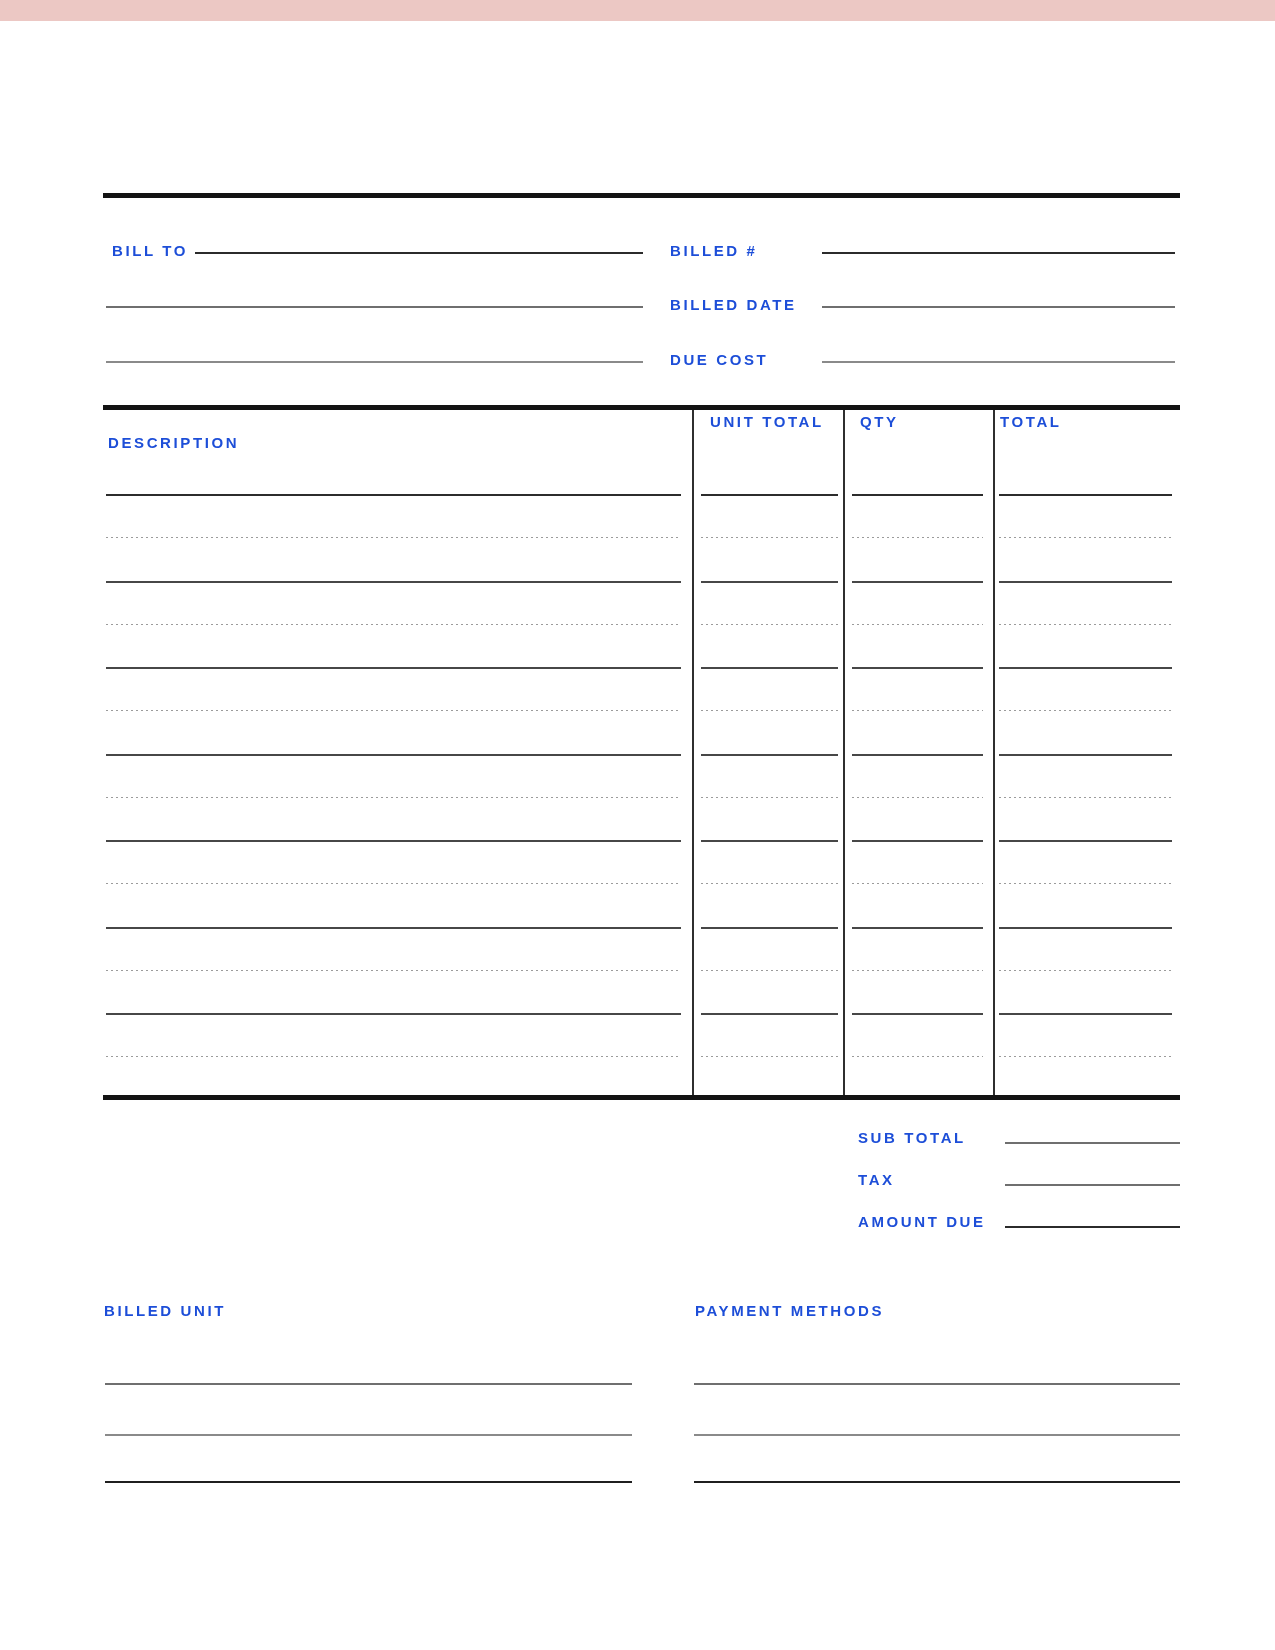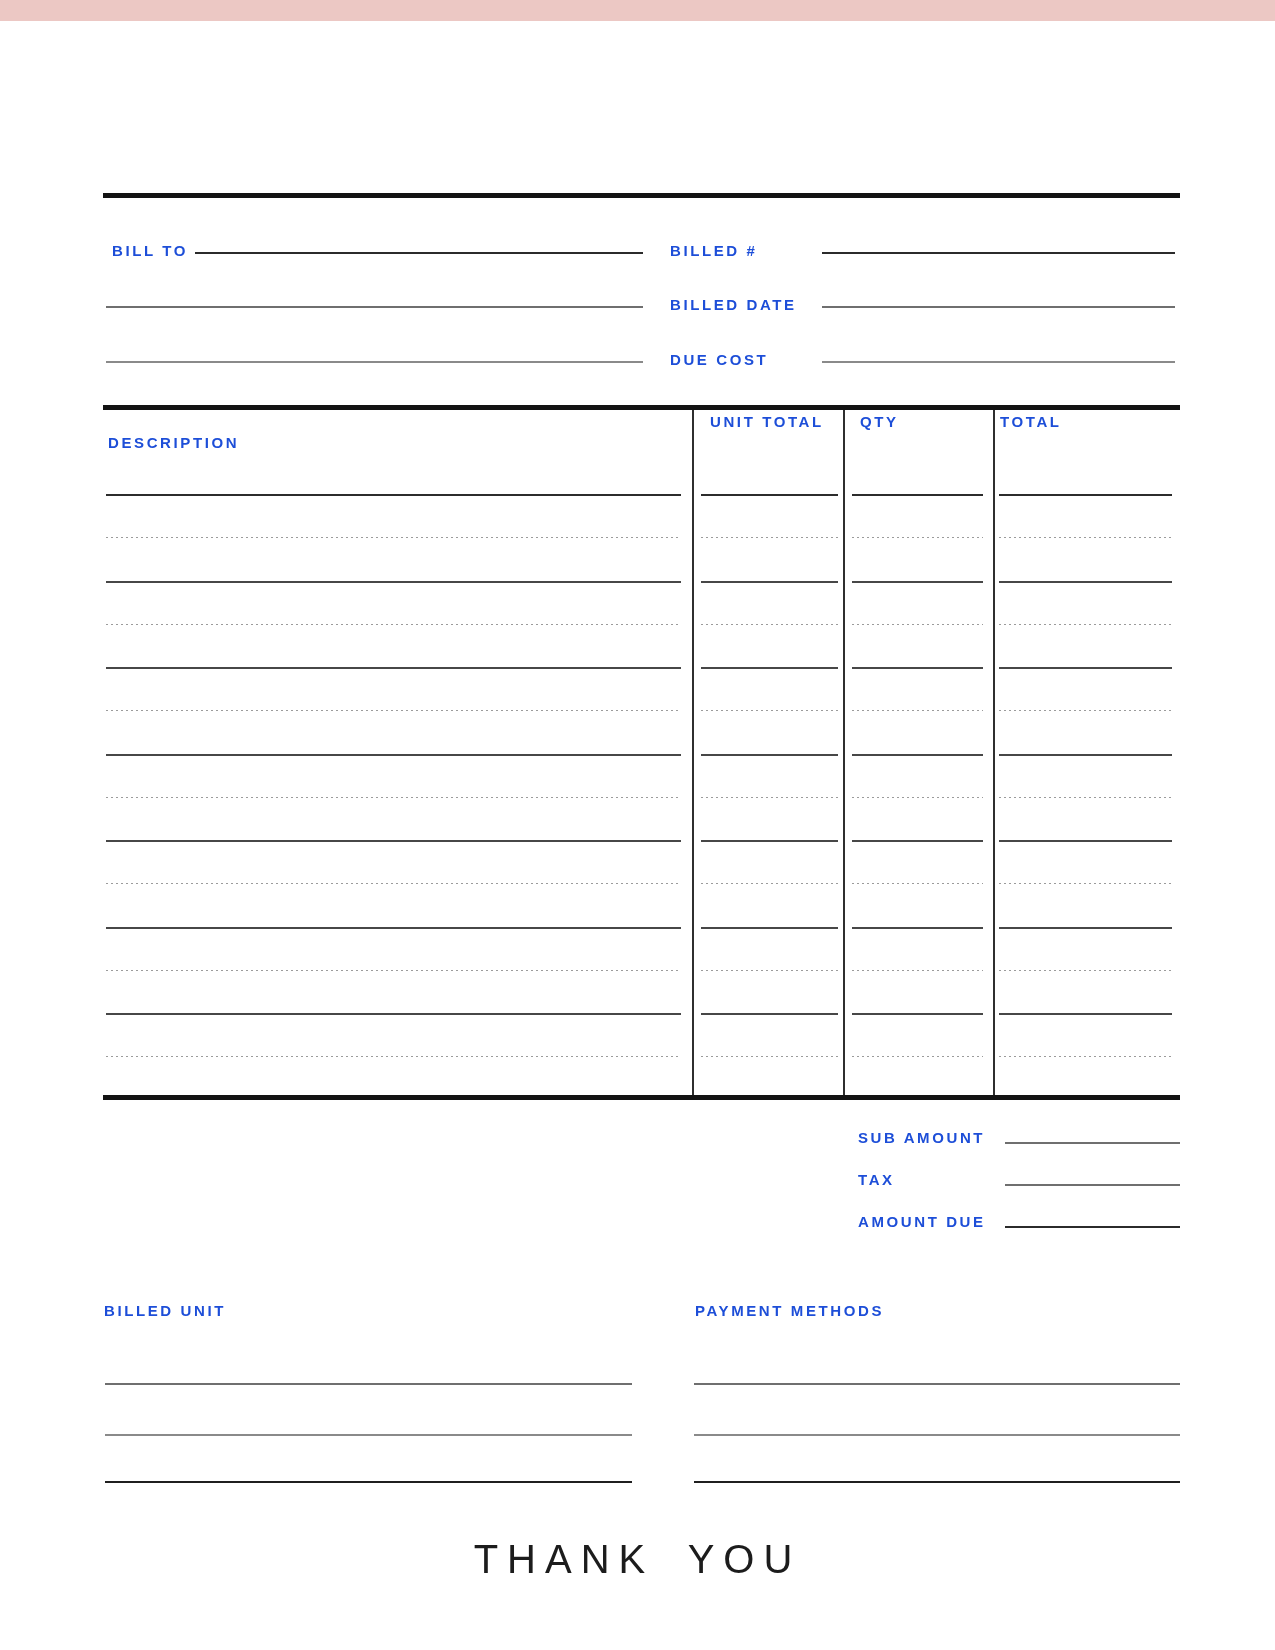--- a/index.html
+++ b/index.html
@@ -113,35 +113,34 @@
       <div class="row-line-solid" style="left: 106px; top: 1013px; width: 575px;"></div>
       <div class="row-line-solid" style="left: 701px; top: 1013px; width: 137px;"></div>
       <div class="row-line-solid" style="left: 852px; top: 1013px; width: 131px;"></div>
       <div class="row-line-solid" style="left: 999px; top: 1013px; width: 173px;"></div>
       <div class="row-line-dashed" style="left: 106px; top: 1056px; width: 575px;"></div>
       <div class="row-line-dashed" style="left: 701px; top: 1056px; width: 137px;"></div>
       <div class="row-line-dashed" style="left: 852px; top: 1056px; width: 131px;"></div>
       <div class="row-line-dashed" style="left: 999px; top: 1056px; width: 173px;"></div>
     </div>
 
-  <div class="abs label" style="left:858px;top:1130px;">SUB AMOUNT</div>
+  <div class="abs label" style="left:858px;top:1130px;">SUB TOTAL</div>
   <div class="abs fill-line c-mid" style="left:1005px;top:1142px;width:175px;"></div>
 
   <div class="abs label" style="left:858px;top:1172px;">TAX</div>
   <div class="abs fill-line c-mid" style="left:1005px;top:1184px;width:175px;"></div>
 
   <div class="abs label" style="left:858px;top:1214px;">AMOUNT DUE</div>
   <div class="abs fill-line c-dark" style="left:1005px;top:1226px;width:175px;"></div>
 
   <div class="abs label" style="left:104px;top:1303px;">BILLED UNIT</div>
   <div class="abs label" style="left:695px;top:1303px;">PAYMENT METHODS</div>
   <div id="bottom-lines">
       <div class="abs fill-line c-mid" style="left: 105px; top: 1383px; width: 527px;"></div>
       <div class="abs fill-line c-light" style="left: 105px; top: 1434px; width: 527px;"></div>
       <div class="abs fill-line c-black" style="left: 105px; top: 1481px; width: 527px;"></div>
       <div class="abs fill-line c-mid" style="left: 694px; top: 1383px; width: 486px;"></div>
       <div class="abs fill-line c-light" style="left: 694px; top: 1434px; width: 486px;"></div>
       <div class="abs fill-line c-black" style="left: 694px; top: 1481px; width: 486px;"></div>
     </div>
 
-  <div class="abs footer-note">THANK YOU</div>
 
 </div>
 
 </body></html>

